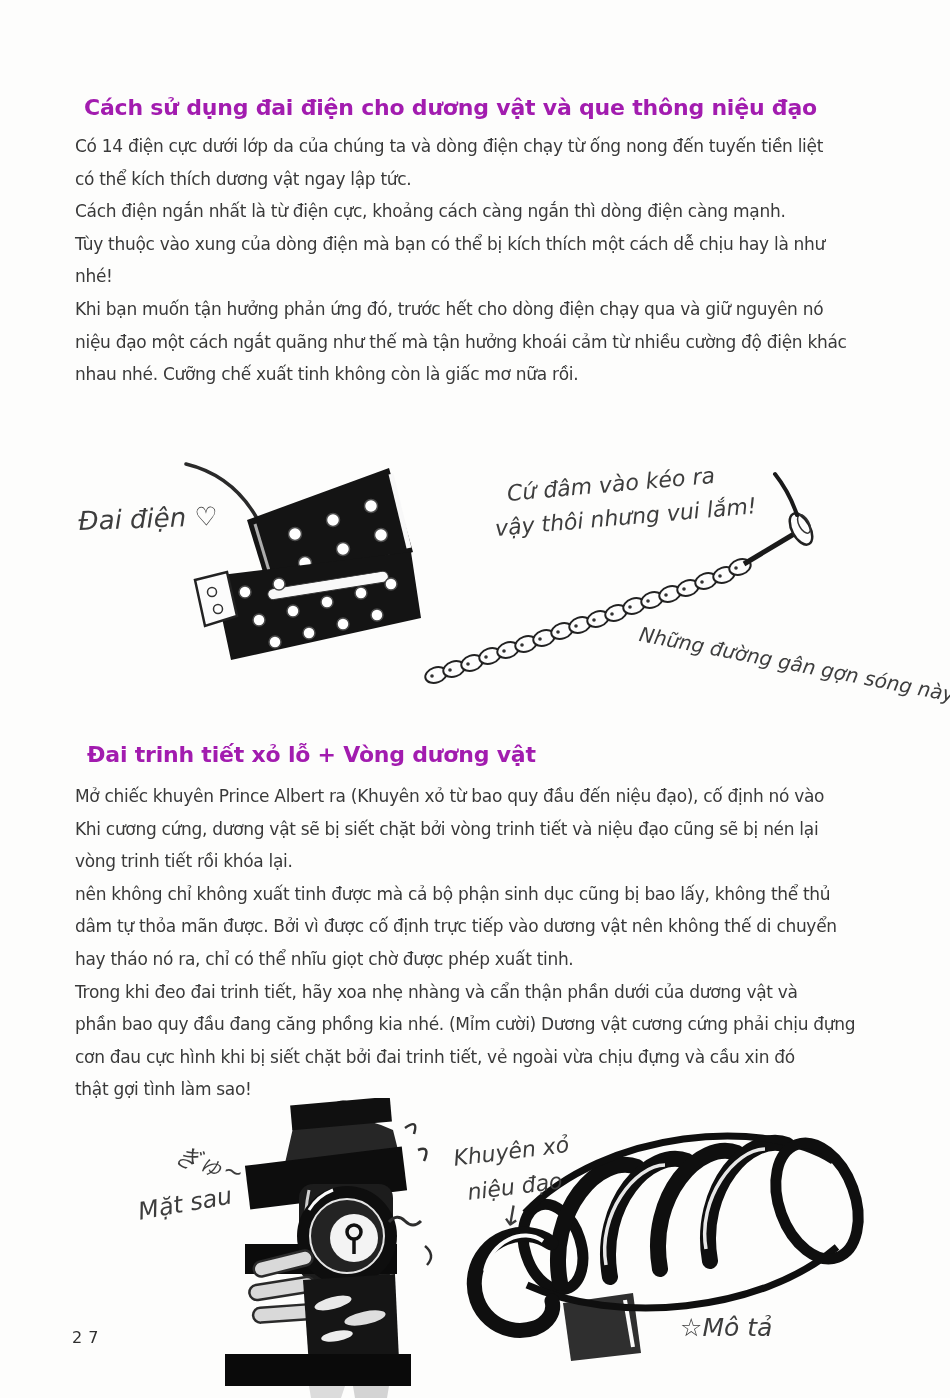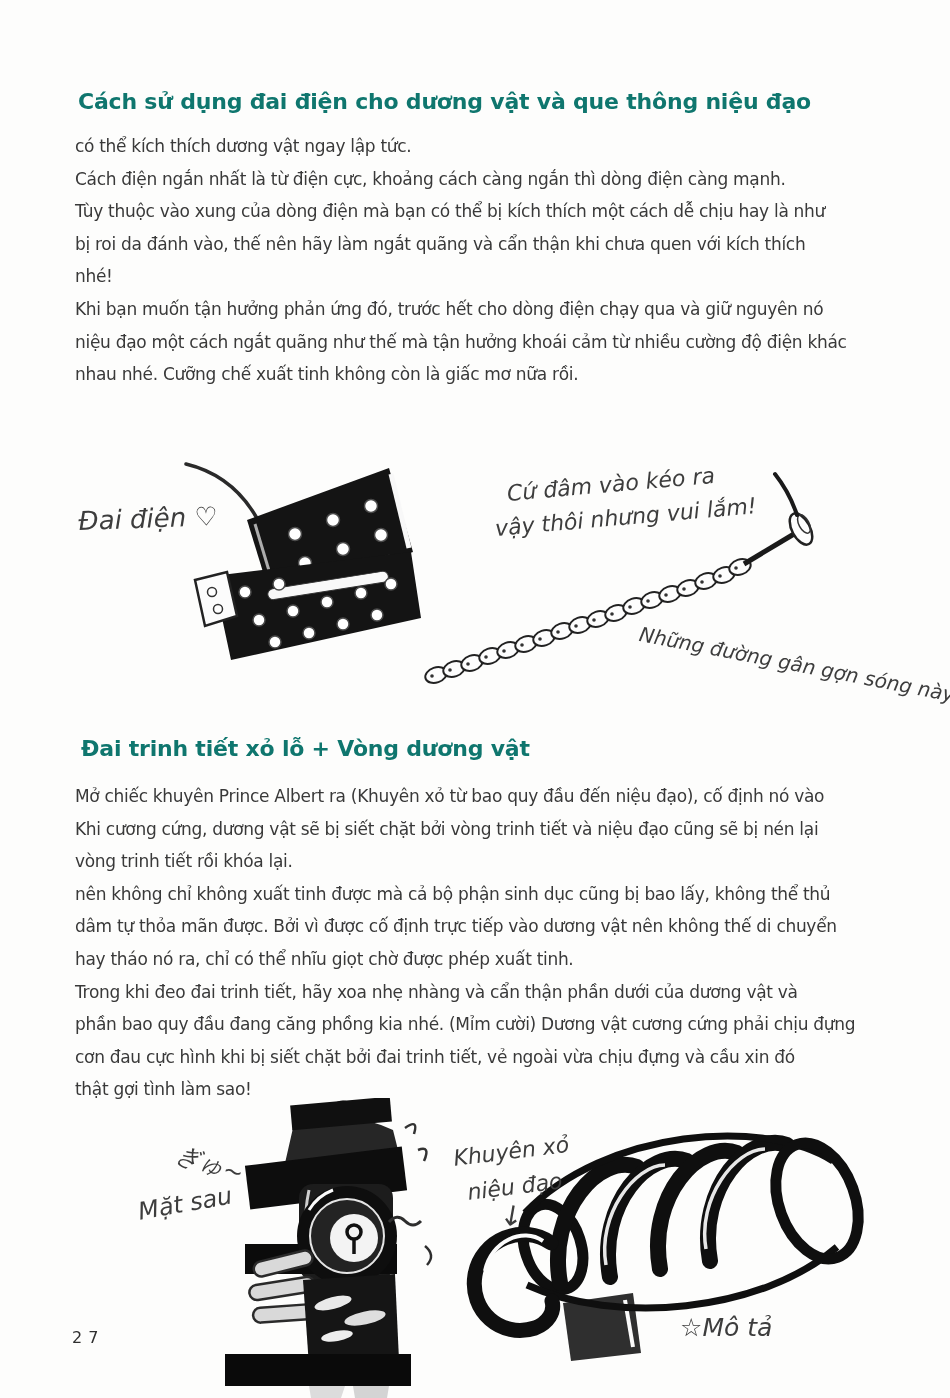--- a/index.html
+++ b/index.html
@@ -3,22 +3,22 @@
 <meta charset="utf-8">
 <style>
   html,body{margin:0;padding:0;background:#e9e9e9;}
   #page{
     position:relative;width:950px;height:1398px;margin:0 auto;
     background:#fdfdfc;overflow:hidden;
     font-family:"DejaVu Sans",sans-serif;color:#3a3a3a;
   }
   .abs{position:absolute;}
   .heading{
-    font-size:22px;font-weight:bold;color:#0f766e;
-    letter-spacing:-0.2px;white-space:nowrap;margin:3px;
+    font-size:22px;font-weight:bold;color:#a21caf;
+    letter-spacing:-0.2px;white-space:nowrap;margin:9px;
   }
   .bl{
     height:32.6px;font-size:17px;letter-spacing:-0.3px;
     white-space:nowrap;color:#393939;
   }
   .hand{
     font-style:italic;color:#3d3d3d;white-space:nowrap;
     transform-origin:left top;
   }
   .pagenum{
@@ -27,24 +27,24 @@
   svg{display:block;}
 </style>
 </head>
 <body>
 
 <div id="page">
 
   <h1 class="abs heading" style="left:75px;top:86px">Cách sử dụng đai điện cho dương vật và que thông niệu đạo</h1>
 
   <div class="abs" style="left:75px;top:136px">
+    <div class="bl">Có 14 điện cực dưới lớp da của chúng ta và dòng điện chạy từ ống nong đến tuyến tiền liệt</div>
     <div class="bl">có thể kích thích dương vật ngay lập tức.</div>
     <div class="bl">Cách điện ngắn nhất là từ điện cực, khoảng cách càng ngắn thì dòng điện càng mạnh.</div>
     <div class="bl">Tùy thuộc vào xung của dòng điện mà bạn có thể bị kích thích một cách dễ chịu hay là như</div>
-    <div class="bl">bị roi da đánh vào, thế nên hãy làm ngắt quãng và cẩn thận khi chưa quen với kích thích</div>
     <div class="bl">nhé!</div>
     <div class="bl">Khi bạn muốn tận hưởng phản ứng đó, trước hết cho dòng điện chạy qua và giữ nguyên nó</div>
     <div class="bl">niệu đạo một cách ngắt quãng như thế mà tận hưởng khoái cảm từ nhiều cường độ điện khác</div>
     <div class="bl">nhau nhé. Cưỡng chế xuất tinh không còn là giấc mơ nữa rồi.</div>
   </div>
 
   <svg class="abs" style="left:183px;top:458px" width="240" height="205" viewBox="0 0 240 205">
     <path d="M3,6 C32,13 58,30 76,64" stroke="#2a2a2a" stroke-width="3.5" fill="none" stroke-linecap="round"></path>
     <polygon points="64,62 206,10 230,94 88,140" fill="#141414"></polygon>
     <path d="M208,16 L226,90" stroke="#f8f8f8" stroke-width="5"></path>

